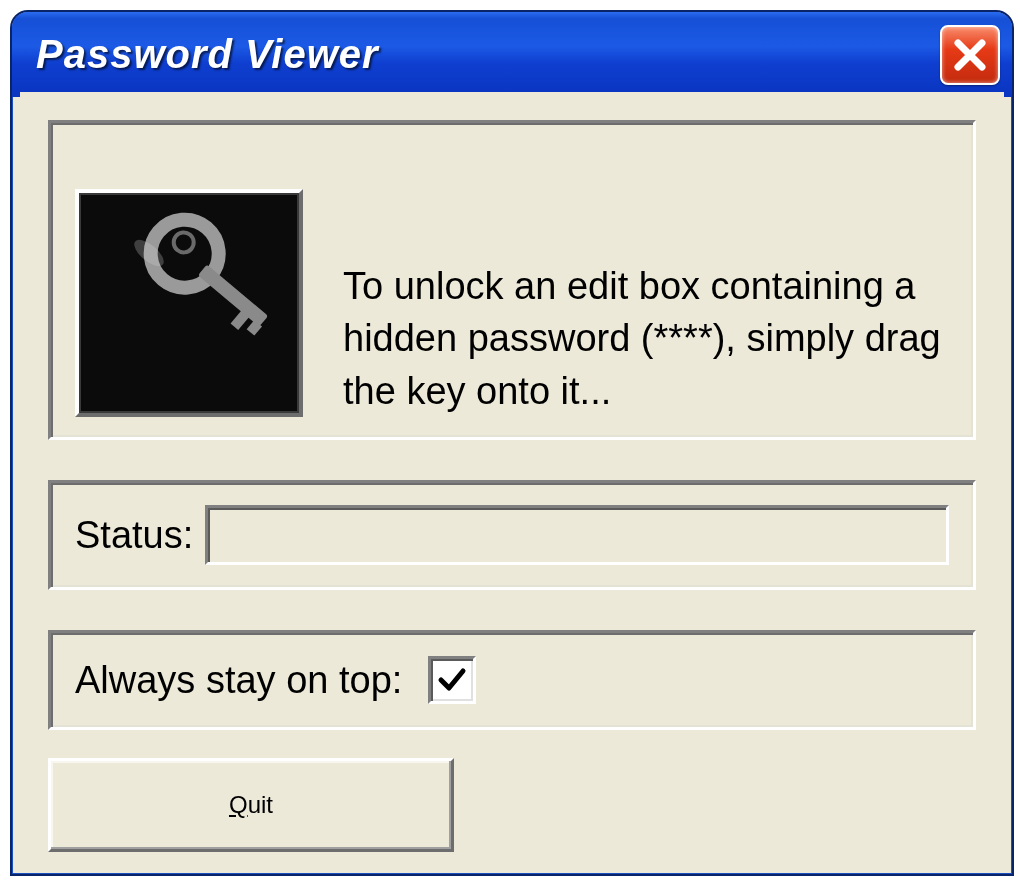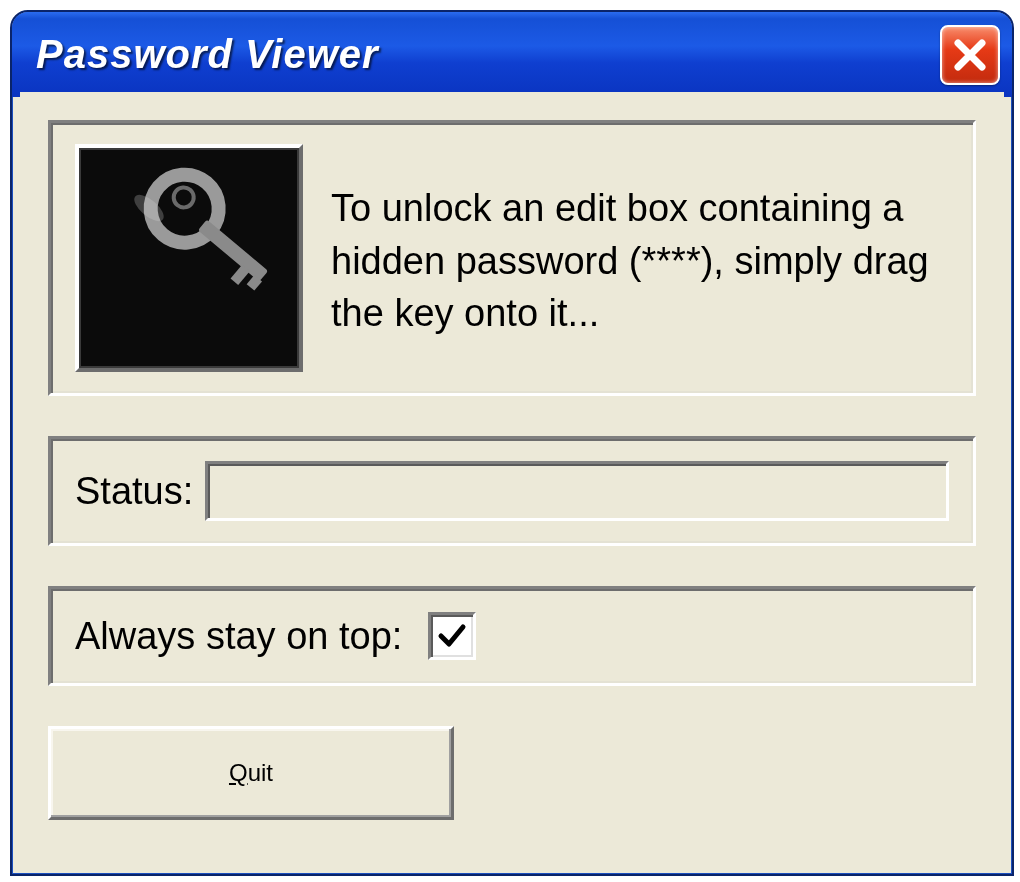--- a/index.html
+++ b/index.html
@@ -81,25 +81,25 @@
     border: 3px solid #808080;
     border-right-color: #ffffff;
     border-bottom-color: #ffffff;
     box-shadow: inset 2px 2px 0 #6d6d6d, inset -2px -2px 0 #e4e2d4;
     background: #ece9d8;
     box-sizing: border-box;
   }
 
   
   .group-instructions {
-    height: 276px;
+    height: 320px;
     padding: 20px 24px;
     display: flex;
-    align-items: center;
-    gap: 28px;
+    align-items: flex-end;
+    gap: 40px;
     margin-bottom: 40px;
   }
 
   .key-frame {
     width: 220px;
     height: 220px;
     flex: 0 0 220px;
     background: #0b0b0b;
     border: 4px solid #ffffff;
     border-right-color: #6d6d6d;
@@ -146,21 +146,21 @@
     color: #000;
   }
 
   
   .group-ontop {
     height: 100px;
     padding: 0 24px;
     display: flex;
     align-items: center;
     gap: 26px;
-    margin-bottom: 40px;
+    margin-bottom: 28px;
   }
   .ontop-label {
     font-size: 38px;
     color: #000;
   }
   .checkbox {
     width: 42px;
     height: 42px;
     background: #ffffff;
     border: 3px solid #808080;

